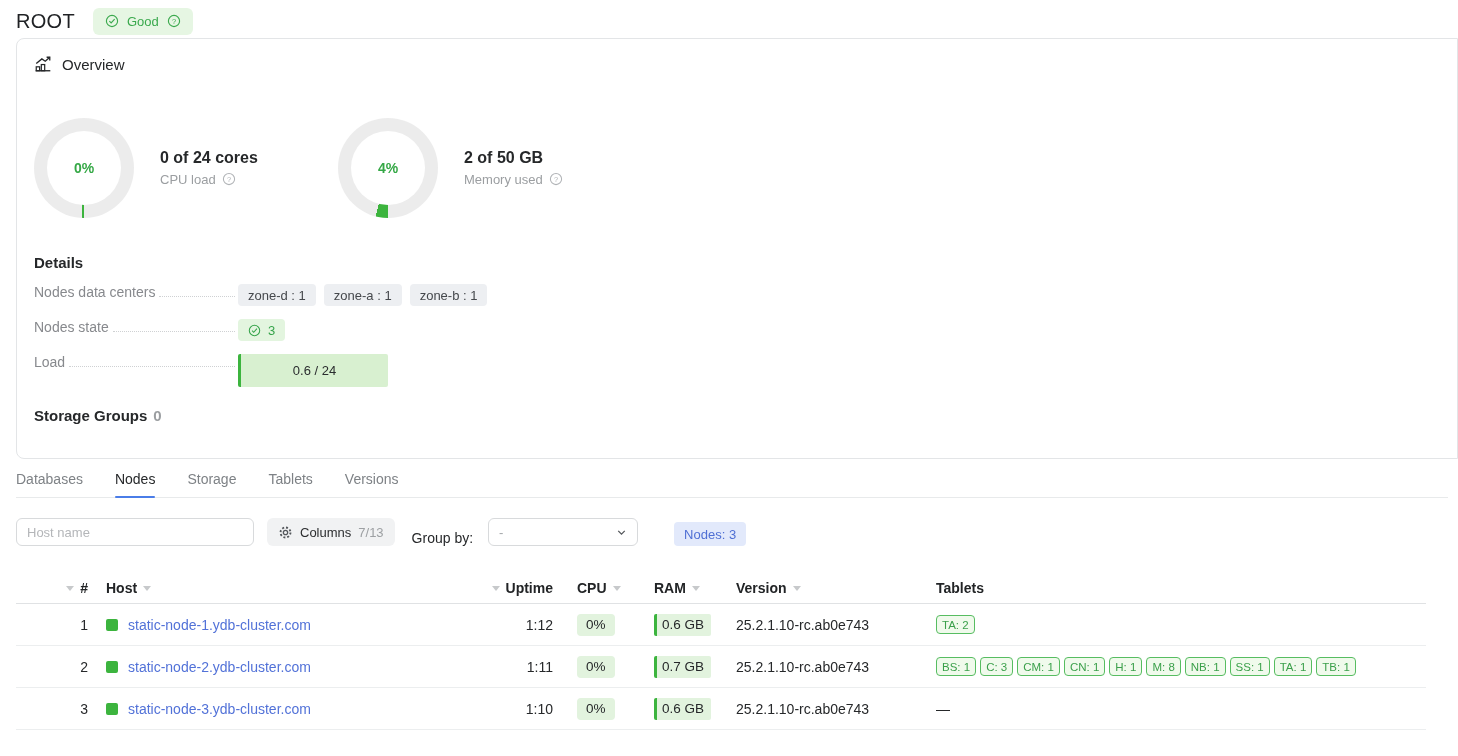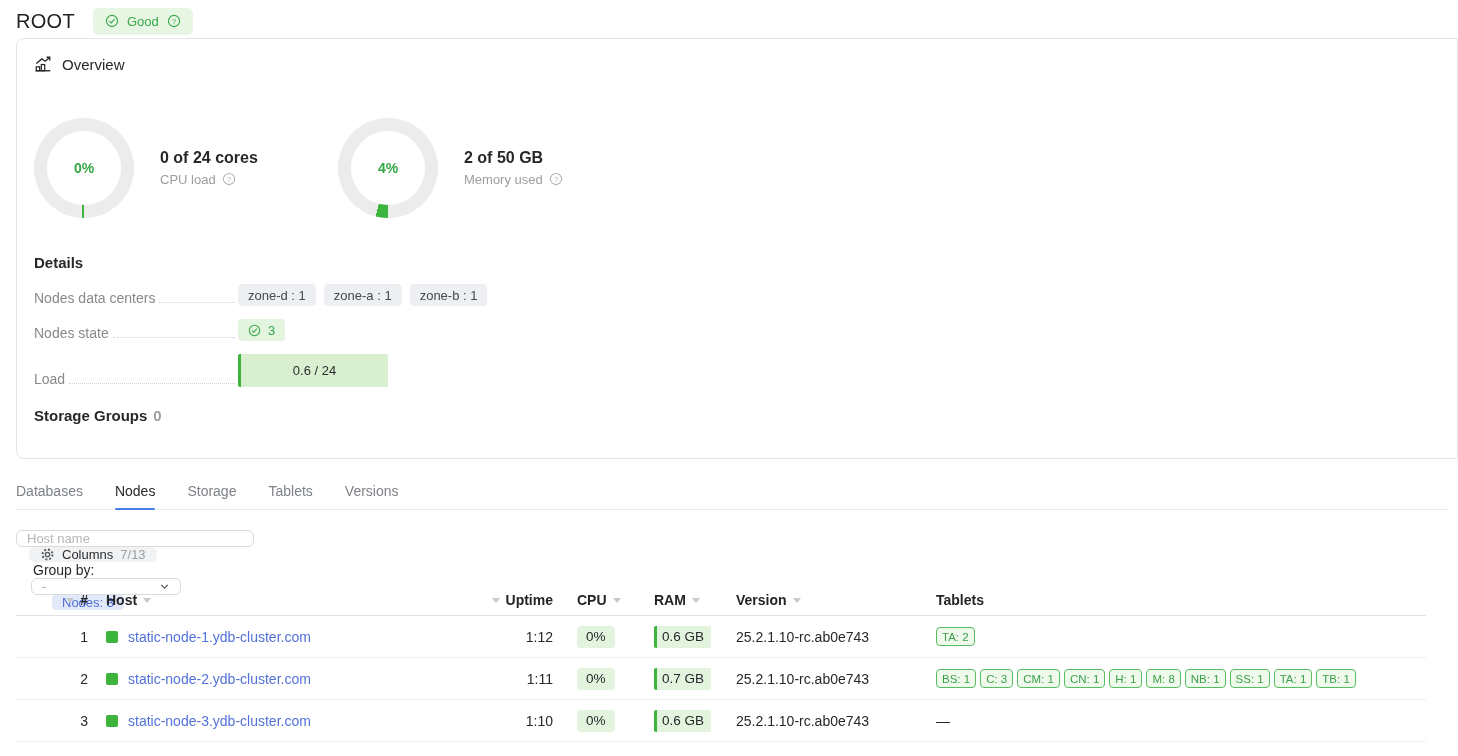--- a/index.html
+++ b/index.html
@@ -22,42 +22,42 @@
   .gauge { width:304px; display:flex; align-items:center; }
   .donut { width:100px; height:100px; border-radius:50%; position:relative; flex:0 0 100px; }
   .donut-hole { position:absolute; inset:13px; background:#fff; border-radius:50%;
     display:flex; align-items:center; justify-content:center; }
   .donut-pct { color:#35a846; font-weight:700; font-size:14px; }
   .gauge-info { margin-left:26px; }
   .gauge-title { font-size:16px; font-weight:700; color:#26282a; margin-bottom:5px; }
   .gauge-sub { font-size:13px; color:#9b9ea1; display:flex; align-items:flex-start; gap:6px; }
   
   .details-heading { margin-top:36px; font-size:15px; font-weight:700; color:#26282a; }
-  .detail-row { display:flex; align-items:flex-end; margin-top:13px; min-height:22px; }
+  .detail-row { display:flex; align-items:flex-start; margin-top:13px; min-height:22px; }
   .dlabel-wrap { width:204px; display:flex; align-items:baseline; flex:0 0 204px; }
   .dlabel { font-size:14px; color:#87898d; white-space:nowrap; }
   .leader { flex:1; border-bottom:1px dotted #cfd1d3; margin:0 3px 3px 4px; }
   .dvalue { display:flex; align-items:center; gap:8px; }
   .zone-badge { display:inline-flex; align-items:center; height:22px; padding:0 10px;
     background:#edeff2; border-radius:4px; font-size:13px; color:#45484c; }
   .state-badge { display:inline-flex; align-items:center; gap:7px; height:22px; padding:0 10px;
     background:#e3f5df; border-radius:4px; font-size:13px; color:#36a44b; }
   .load-bar { width:150px; height:33px; background:#d8f0d0; border-left:3px solid #3cb43e;
     border-radius:2px; display:flex; align-items:center; justify-content:center;
     font-size:13px; color:#2a2c2e; }
   .storage-groups { margin-top:20px; font-size:15px; font-weight:700; }
   .storage-groups .cnt { color:#9b9ea1; margin-left:6px; }
   
-  .tabs { display:flex; gap:32px; margin:24px 10px 0 16px; border-bottom:1px solid #e8eaeb; }
+  .tabs { display:flex; gap:32px; margin:12px 10px 0 16px; border-bottom:1px solid #e8eaeb; }
   .tab { font-size:14px; color:#7e8286; padding-bottom:10px; cursor:pointer; position:relative; }
   .tab.active { color:#26282a; }
   .tab.active::after { content:""; position:absolute; left:0; right:0; bottom:-1px; height:2px;
     background:#4a7de8; border-radius:1px; }
   
-  .toolbar { display:flex; align-items:flex-start; margin:20px 0 0 16px; height:28px;flex-direction:column; }
+  .toolbar { display:flex; align-items:flex-end; margin:20px 0 0 16px; height:28px; }
   .host-input { width:238px; height:28px; border:1px solid #d8dadc; border-radius:6px;
     padding:0 10px; font-size:13px; font-family:inherit; color:#26282a; outline:none; }
   .host-input::placeholder { color:#b4b6b9; }
   .columns-btn { margin-left:13px; height:28px; display:inline-flex; align-items:center; gap:7px;
     padding:0 11px; background:#f1f2f3; border:none; border-radius:6px; font-family:inherit;
     font-size:13px; color:#2b2d2f; cursor:pointer; }
   .columns-btn .cnt { color:#9da0a3; }
   .groupby-label { margin-left:17px; font-size:14px; color:#26282a; }
   .select { margin-left:15px; width:150px; height:28px; border:1px solid #d8dadc; border-radius:6px;
     display:flex; align-items:center; justify-content:space-between; padding:0 9px 0 10px;

